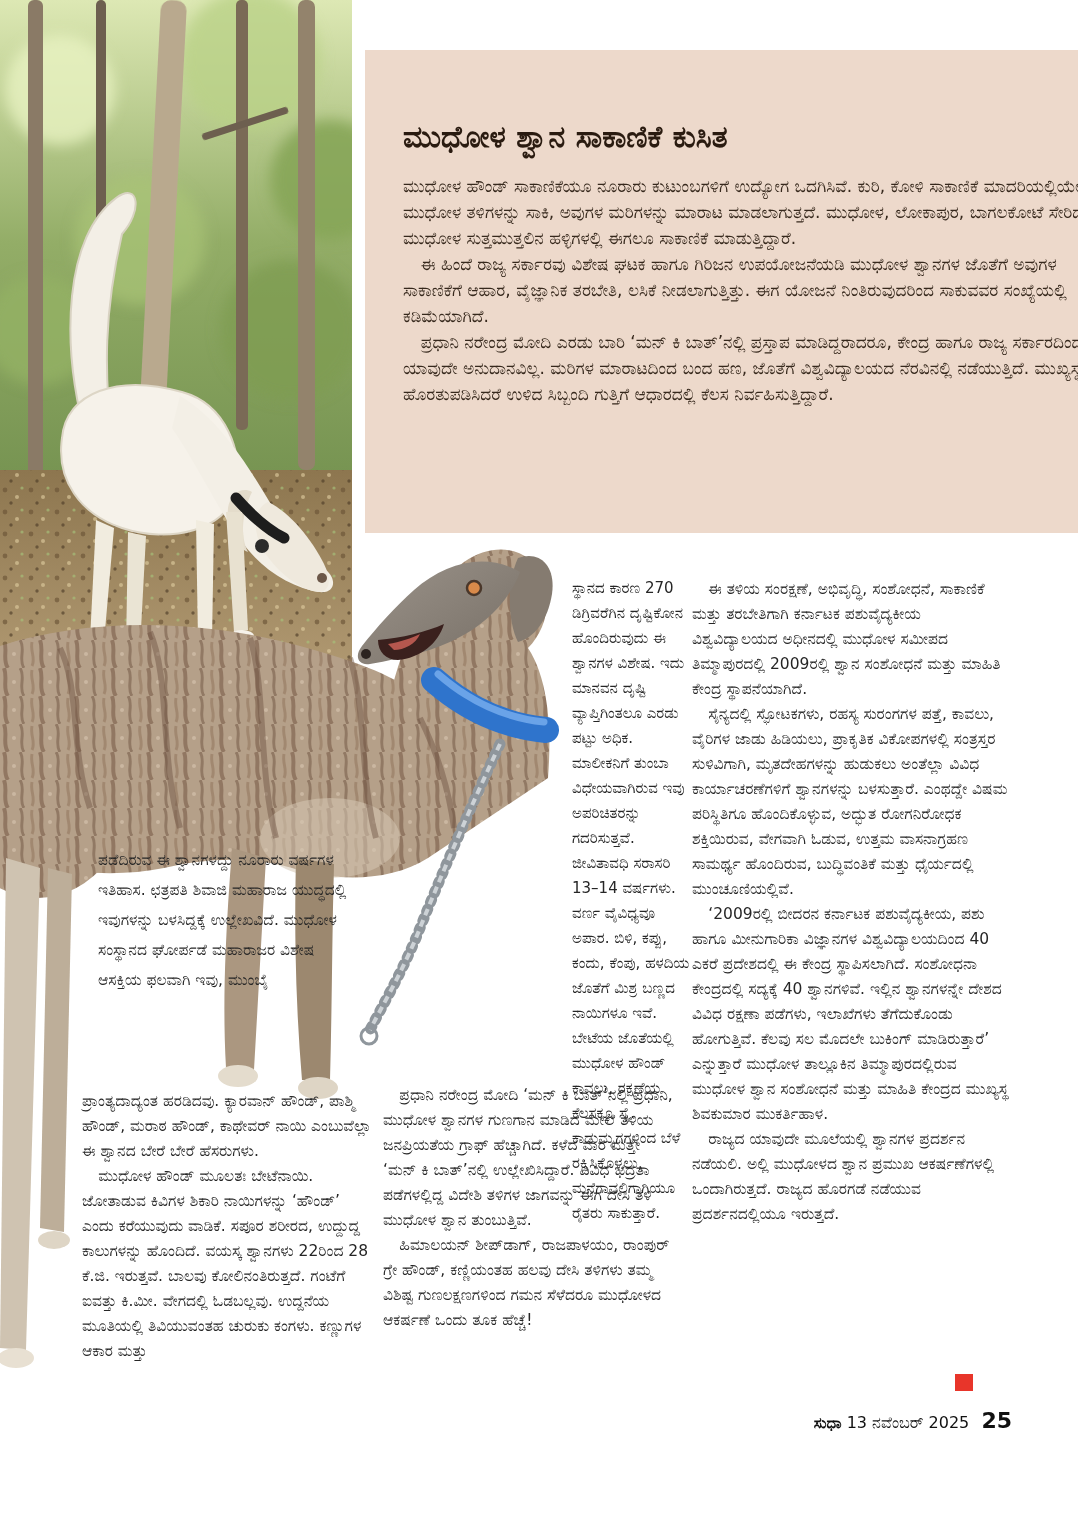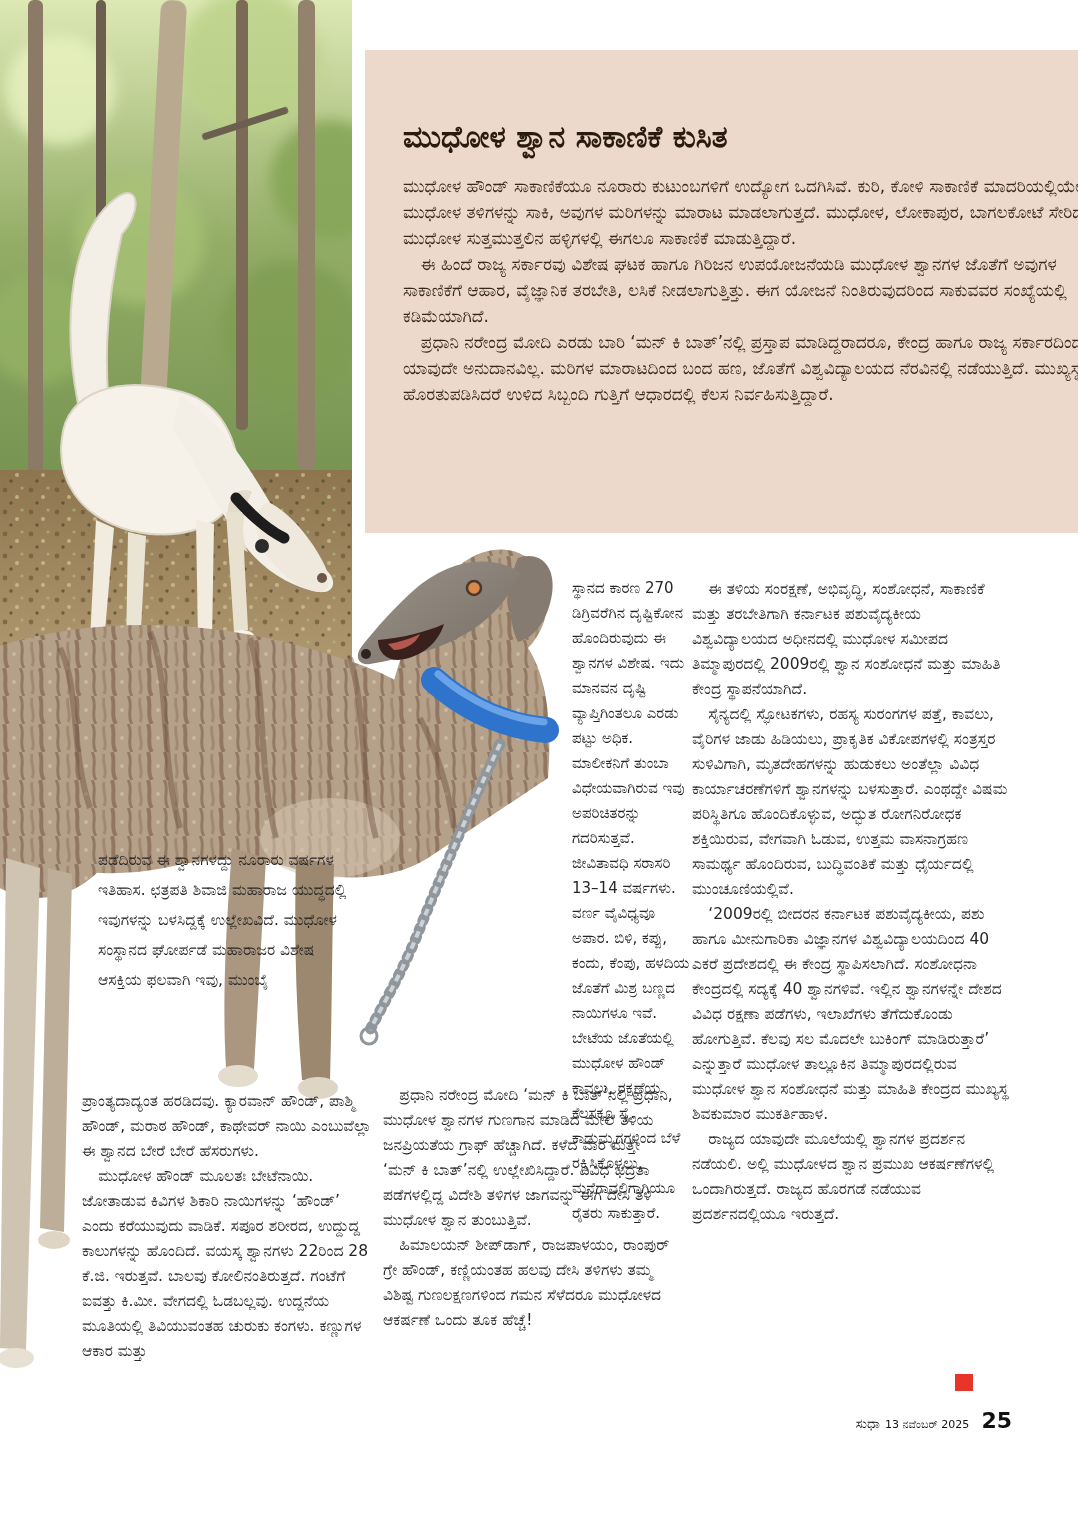--- a/index.html
+++ b/index.html
@@ -22,22 +22,22 @@
   #col-left-upper{left:98px;top:845px;width:256px;}
   #col-left-upper p{line-height:30px;font-size:15.5px;}
   #col-left-lower{left:82px;top:1089px;width:294px;}
   #col-mid-upper{left:540px;top:576px;width:150px;}
   #col-mid-upper p{font-size:15px;line-height:25px;margin-left:32px;}
   #col-mid-lower{left:383px;top:1083px;width:292px;}
   #col-right{left:692px;top:577px;width:318px;}
   
   #end-marker{left:955px;top:1374px;width:18px;height:17px;z-index:5;}
   #footer{left:640px;top:1408px;width:372px;text-align:right;z-index:5;color:#111;}
-  #footer .mag{font-weight:normal;font-size:13px;margin-left:35px;}
-  #footer .date{font-size:11px;}
+  #footer .mag{font-weight:bold;font-size:15px;margin-left:35px;}
+  #footer .date{font-size:16px;}
   #footer .pg{font-weight:bold;font-size:22px;margin-left:7px;}
   svg{display:block;}
 </style>
 </head>
 <body>
 
 <div class="abs" id="forest-photo">
   <svg width="352" height="810" viewBox="0 0 352 810">
     <defs>
       <linearGradient id="canopy" x1="0" y1="0" x2="0" y2="1">

